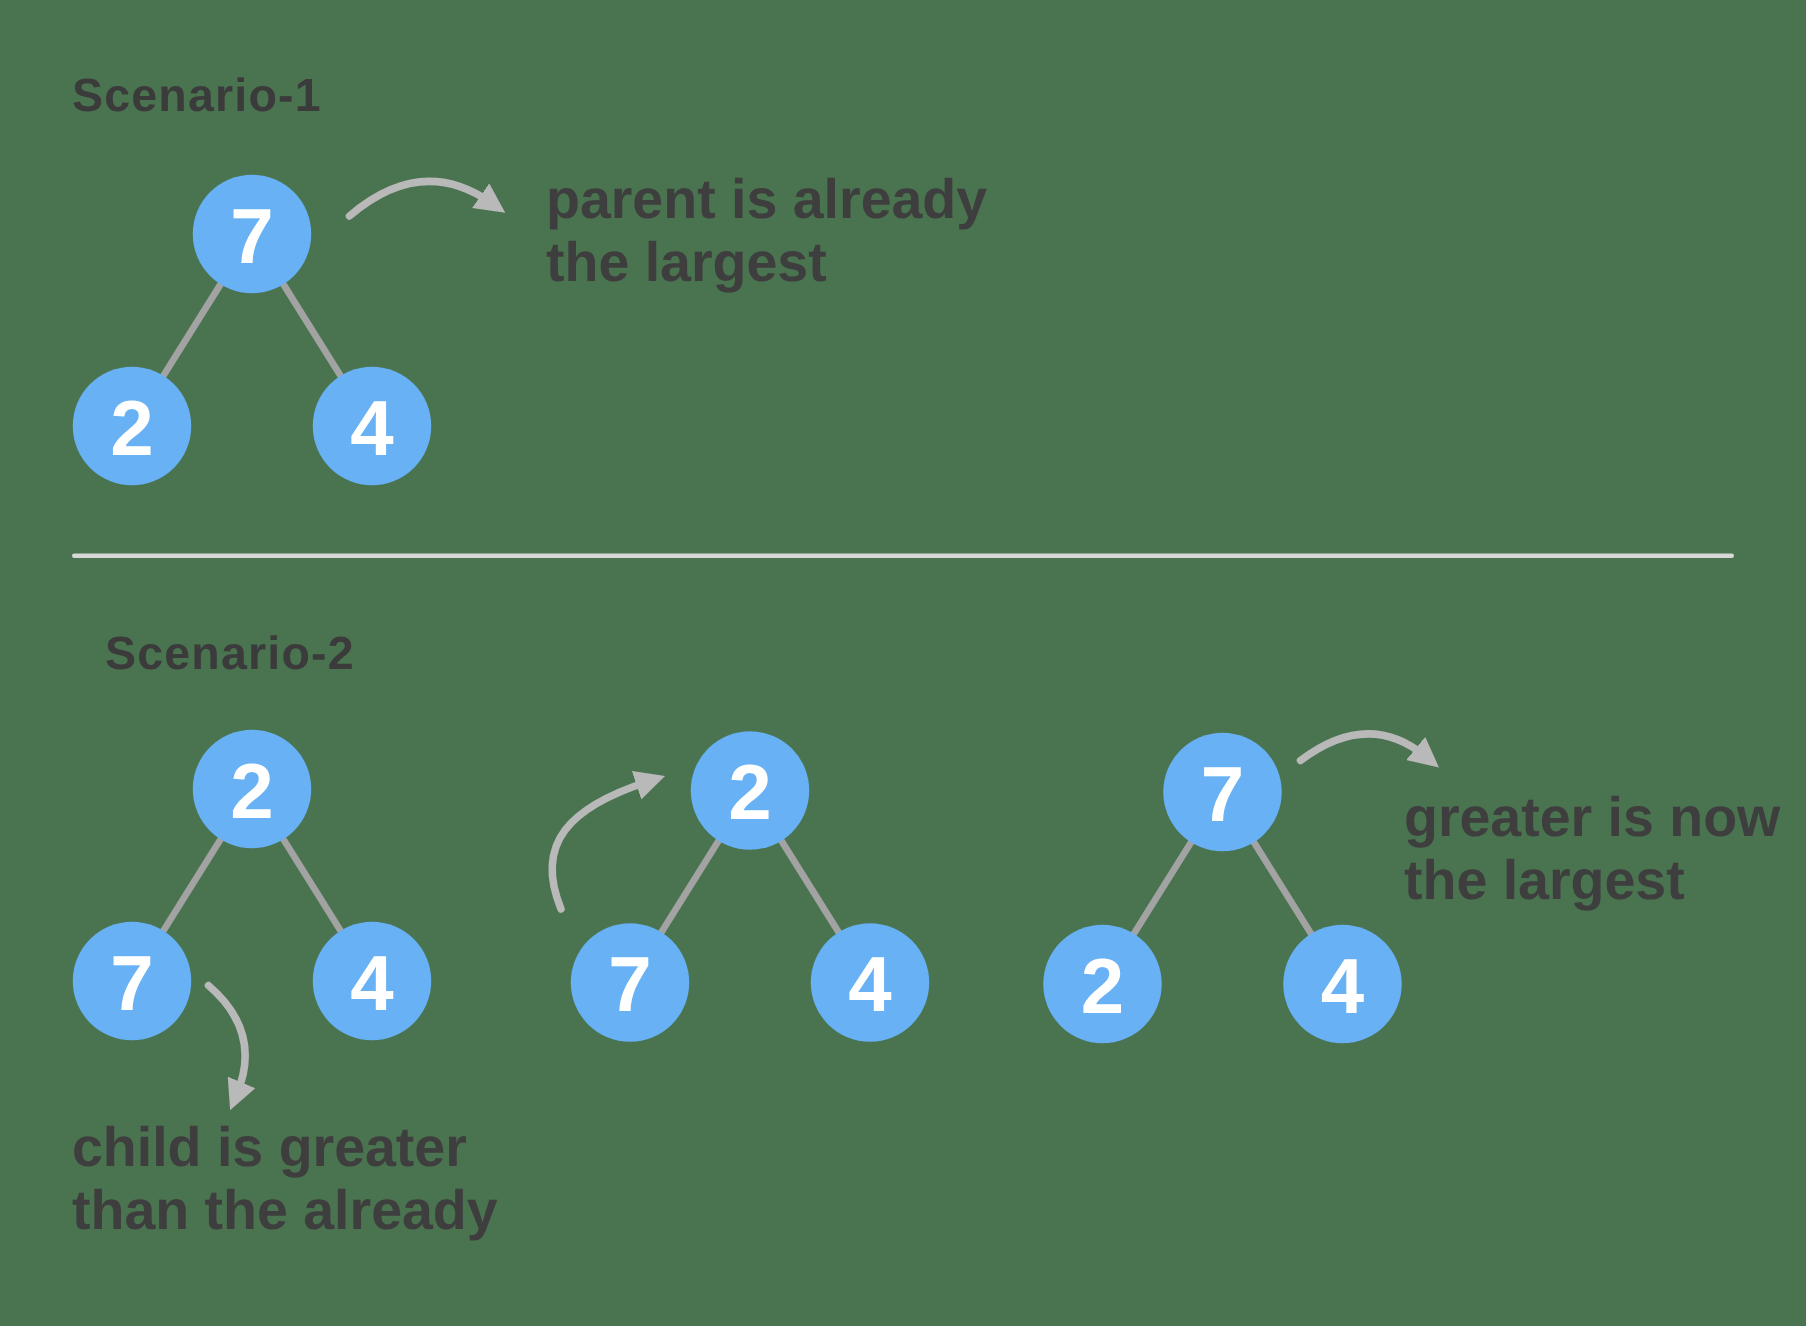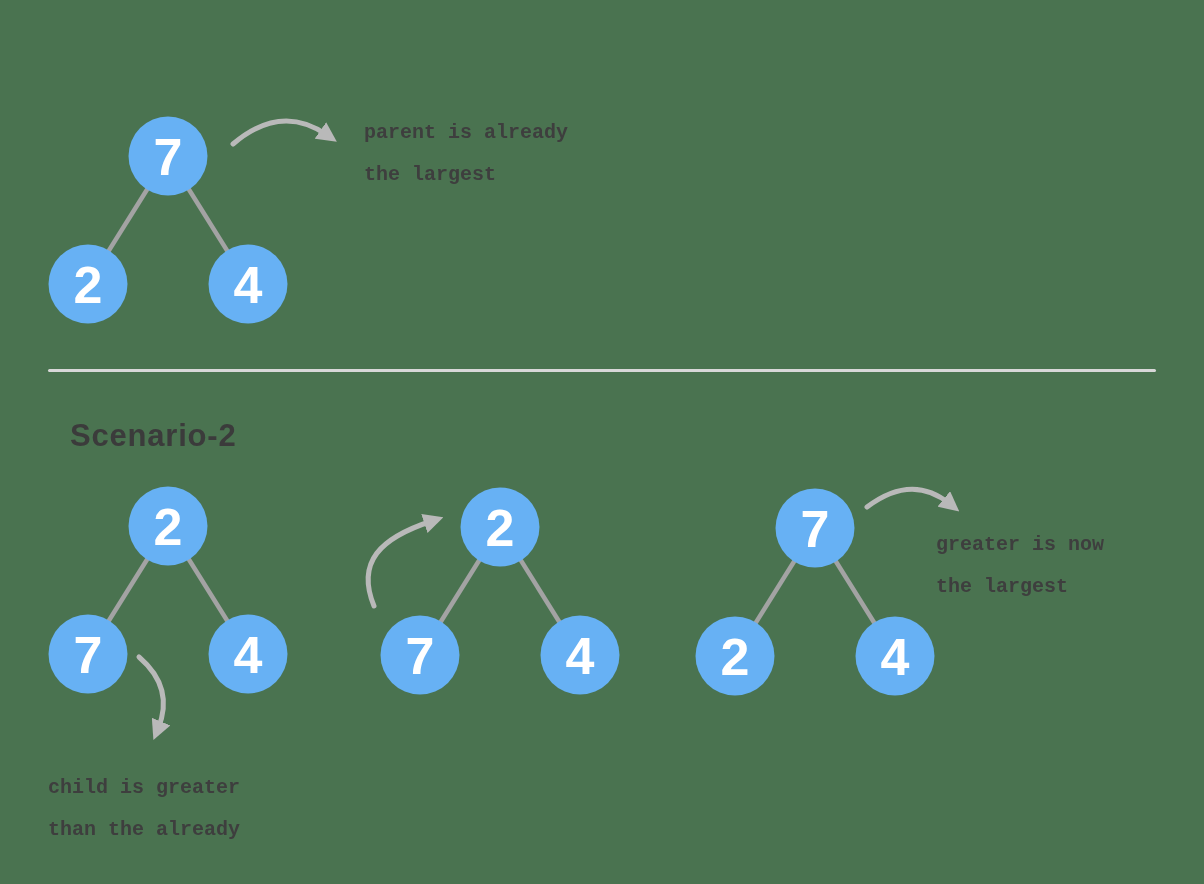--- a/index.html
+++ b/index.html
@@ -52,49 +52,49 @@
   .heading {
     position: absolute;
     font-size: 31px;
     font-weight: bold;
     letter-spacing: 0.8px;
     color: var(--heading-text);
     white-space: nowrap;
   }
   .annotation {
     position: absolute;
-    font-size: 20px;
+    font-size: 37px;
     font-weight: bold;
     line-height: 42px;
     color: var(--annotation-text);
     white-space: nowrap;
-    font-family: Liberation Mono, monospace;
   }
   .divider {
     position: absolute;
     left: 48px; top: 369px;
     width: 1108px; height: 3px;
     background: var(--divider);
     border-radius: 2px;
   }
 </style>
 </head>
 <body>
 
 <div class="canvas">
 
+  <div class="heading" style="left:48px; top:46px;">Scenario-1</div>
 
   <div class="heading" style="left:48px; top:418px;margin-left:22px;">Scenario-2</div>
 
   <div class="annotation" style="left:364px; top:112px;">
     <div>parent is already</div>
     <div>the largest</div>
   </div>
 
-  <div class="annotation" style="left:48px; top:744px;margin-top:23px;">
+  <div class="annotation" style="left:48px; top:744px;">
     <div>child is greater</div>
     <div>than the already</div>
   </div>
 
   <div class="annotation" style="left:936px; top:524px;">
     <div>greater is now</div>
     <div>the largest</div>
   </div>
 
   <div class="divider"></div>

